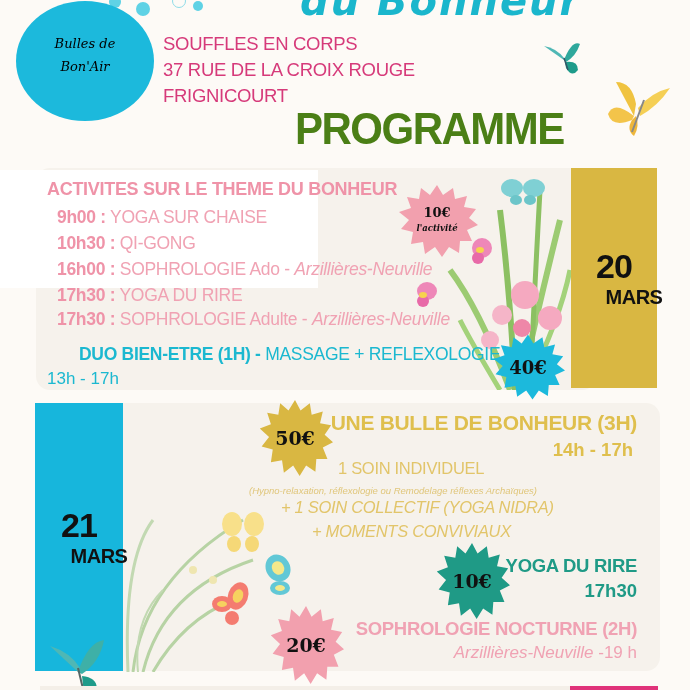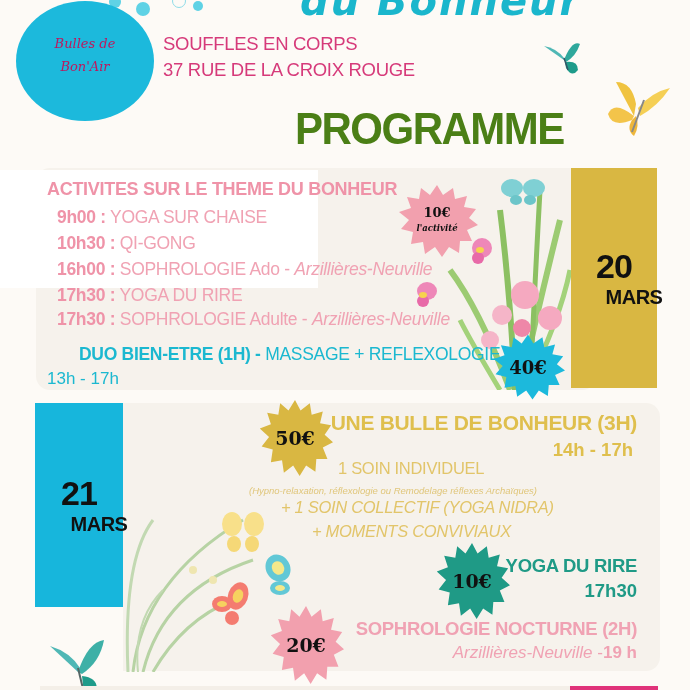--- a/index.html
+++ b/index.html
@@ -2,21 +2,21 @@
 <html><head>
 <meta charset="utf-8">
 <style>
   * { box-sizing: border-box; margin: 0; padding: 0; }
   html, body { width: 690px; height: 690px; overflow: hidden; background: #fdfaf6; }
   body { position: relative; font-family: "Liberation Sans", "DejaVu Sans", sans-serif; }
 
   .title-top { position: absolute; left: 300px; top: -22px; font-family: "DejaVu Sans", sans-serif; font-weight: bold; font-size: 40px; color: #1ab6cc; letter-spacing: 2px; white-space: nowrap; font-style: italic; }
 
   .logo-circle { position: absolute; left: 16px; top: 1px; width: 138px; height: 120px; border-radius: 50%; background: #1cb9dc; }
-  .logo-text { position: absolute; left: 40px; top: 32px; width: 90px; text-align: center; font-family: "DejaVu Serif", serif; font-style: italic; font-size: 13px; line-height: 23px; color: #be185d; }
+  .logo-text { position: absolute; left: 40px; top: 32px; width: 90px; text-align: center; font-family: "DejaVu Serif", serif; font-style: italic; font-size: 13px; line-height: 23px; color: #000000; }
   .bubble { position: absolute; border-radius: 50%; background: #5fd2e5; }
   .bubble.ring { background: transparent; border: 1.5px solid #8fdce8; }
 
   .address { position: absolute; left: 163px; top: 31px; font-size: 18.5px; line-height: 26px; color: #d63a7a; letter-spacing: -0.3px; }
 
   .programme { position: absolute; left: 295px; top: 105px; font-family: "Liberation Sans", sans-serif; font-weight: bold; font-size: 42px; color: #4b7f16; letter-spacing: -1.5px; transform: scaleY(1.05); }
 
   .card1 { position: absolute; left: 36px; top: 168px; width: 560px; height: 222px; background: #f6f2ec; border-radius: 14px; }
   .card1-white { position: absolute; left: 0; top: 170px; width: 318px; height: 118px; background: #ffffff; }
 
@@ -26,42 +26,42 @@
   .act-line i { font-style: italic; }
 
   .duo { position: absolute; left: 47px; top: 344px; font-size: 17.5px; color: #1bb8d0; white-space: nowrap; letter-spacing: -0.3px; margin-left: 32px; }
   .duo b { font-weight: bold; }
   .duo-time { position: absolute; left: 47px; top: 369px; font-size: 17px; font-weight: normal; color: #1bb8d0; }
 
   .date-box { position: absolute; display: flex; flex-direction: column; align-items: center; justify-content: center; color: #111; font-weight: bold; }
   .date-box .day { font-size: 34px; line-height: 38px; letter-spacing: -1px; }
   .date-box .month { font-size: 20px; line-height: 24px; letter-spacing: -0.5px; margin-left: 40px; }
   .date20 { left: 571px; top: 168px; width: 86px; height: 220px; background: #d9b742; }
-  .date21 { left: 35px; top: 403px; width: 88px; height: 204px; background: #17b6dc; }
+  .date21 { left: 35px; top: 403px; width: 88px; height: 268px; background: #17b6dc; }
 
   .card2 { position: absolute; left: 123px; top: 403px; width: 537px; height: 268px; background: #f6f2ec; border-radius: 0 14px 14px 0; }
 
   .burst { position: absolute; display: flex; flex-direction: column; align-items: center; justify-content: center; font-family: "DejaVu Serif", serif; font-weight: bold; color: #111; }
   .burst svg { position: absolute; left: 0; top: 0; }
   .burst span { position: relative; z-index: 1; }
 
   .bulle-title { position: absolute; right: 53px; top: 411px; font-weight: bold; font-size: 21px; color: #dfbf4d; letter-spacing: -0.3px; }
   .bulle-time { position: absolute; right: 57px; top: 439px; font-weight: bold; font-size: 18.5px; color: #dfbf4d; }
   .soin1 { position: absolute; left: 338px; top: 459px; font-size: 16.5px; color: #e2c56a; letter-spacing: -0.3px; }
   .soin-detail { position: absolute; left: 249px; top: 485px; font-size: 9.5px; font-style: italic; color: #e0c67a; white-space: nowrap; }
   .soin2 { position: absolute; left: 281px; top: 498px; font-size: 16.5px; font-style: italic; color: #e2c56a; letter-spacing: -0.3px; white-space: nowrap; }
   .soin3 { position: absolute; left: 312px; top: 522px; font-size: 16.5px; font-style: italic; color: #e2c56a; letter-spacing: -0.3px; white-space: nowrap; }
 
   .yoga-title { position: absolute; right: 53px; top: 555px; font-weight: bold; font-size: 18.5px; color: #1f9a86; letter-spacing: -0.3px; }
   .yoga-time { position: absolute; right: 53px; top: 580px; font-weight: bold; font-size: 18.5px; color: #1f9a86; }
 
   .soph-title { position: absolute; right: 53px; top: 618px; font-weight: bold; font-size: 18.5px; color: #f0a2b3; letter-spacing: -0.3px; white-space: nowrap; }
   .soph-sub { position: absolute; right: 53px; top: 643px; font-size: 17px; color: #f0a2b3; white-space: nowrap; }
   .soph-sub i { font-style: italic; }
-  .soph-sub b { font-weight: bold; }
+  .soph-sub b { font-weight: normal; }
 
   .bottom-pink { position: absolute; left: 570px; top: 686px; width: 88px; height: 10px; background: #e0337a; }
   .bottom-strip { position: absolute; left: 40px; top: 686px; width: 530px; height: 10px; background: #f4efe8; }
 
   .deco { position: absolute; }
 </style>
 </head>
 <body>
 
 <div class="title-top">du Bonheur</div>
@@ -73,20 +73,21 @@
 
 <div class="logo-circle"></div>
 <div class="logo-text">
   <div>Bulles de</div>
   <div>Bon'Air</div>
 </div>
 
 <div class="address">
   <div>SOUFFLES EN CORPS</div>
   <div>37 RUE DE LA CROIX ROUGE</div>
+  <div>FRIGNICOURT</div>
 </div>
 
 <div class="programme">PROGRAMME</div>
 
 <svg class="deco" style="left:542px;top:38px" width="44" height="44" viewBox="0 0 44 44">
   <path d="M22 22 L2 8 Q14 10 22 20Z" fill="#4fb7b5"></path>
   <path d="M22 22 Q30 2 38 6 Q34 18 24 24Z" fill="#2fa89c"></path>
   <path d="M23 24 Q36 22 36 32 Q30 40 24 30Z" fill="#1e9b8a"></path>
   <line x1="22" y1="20" x2="26" y2="32" stroke="#356" stroke-width="1.5"></line>
 </svg>

